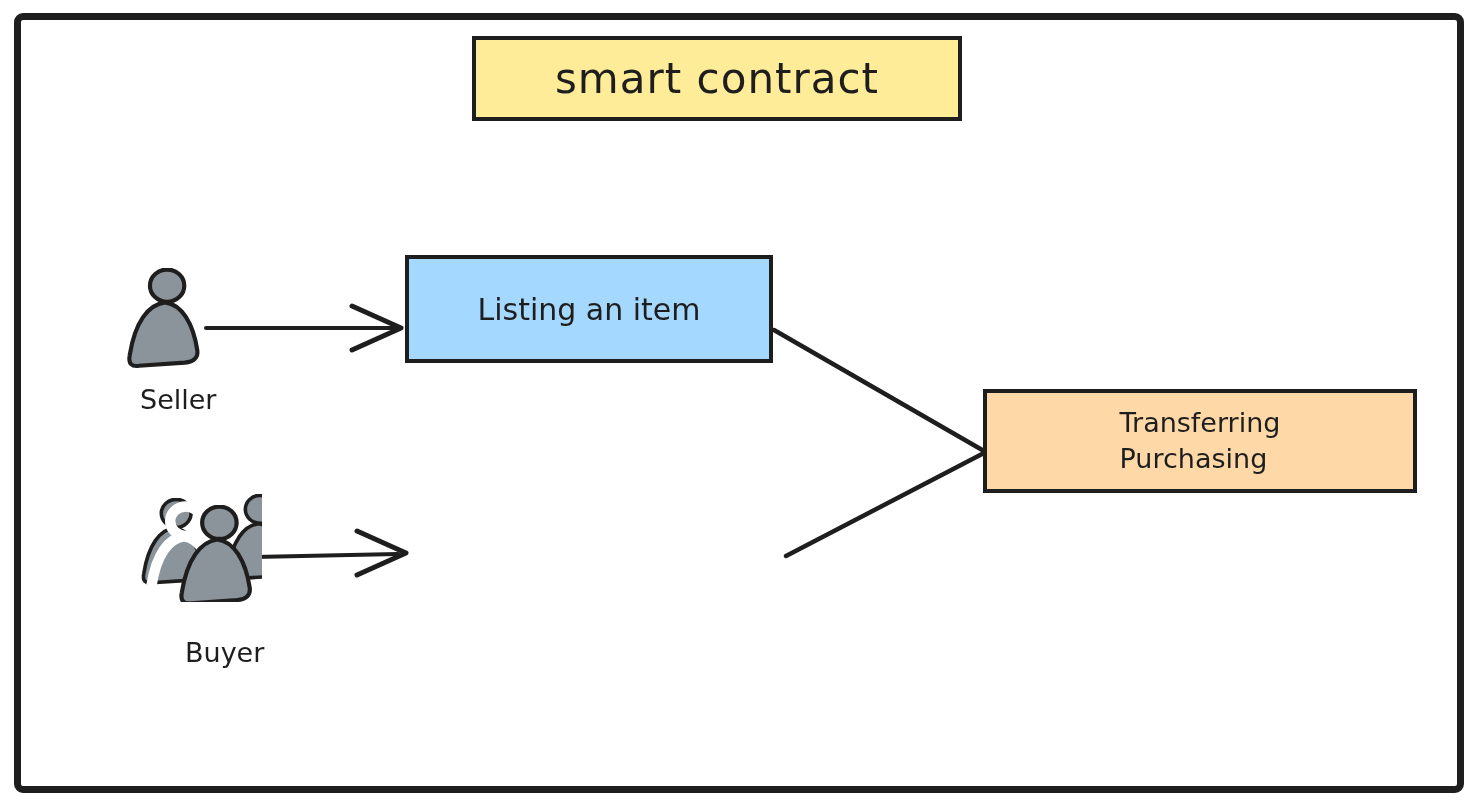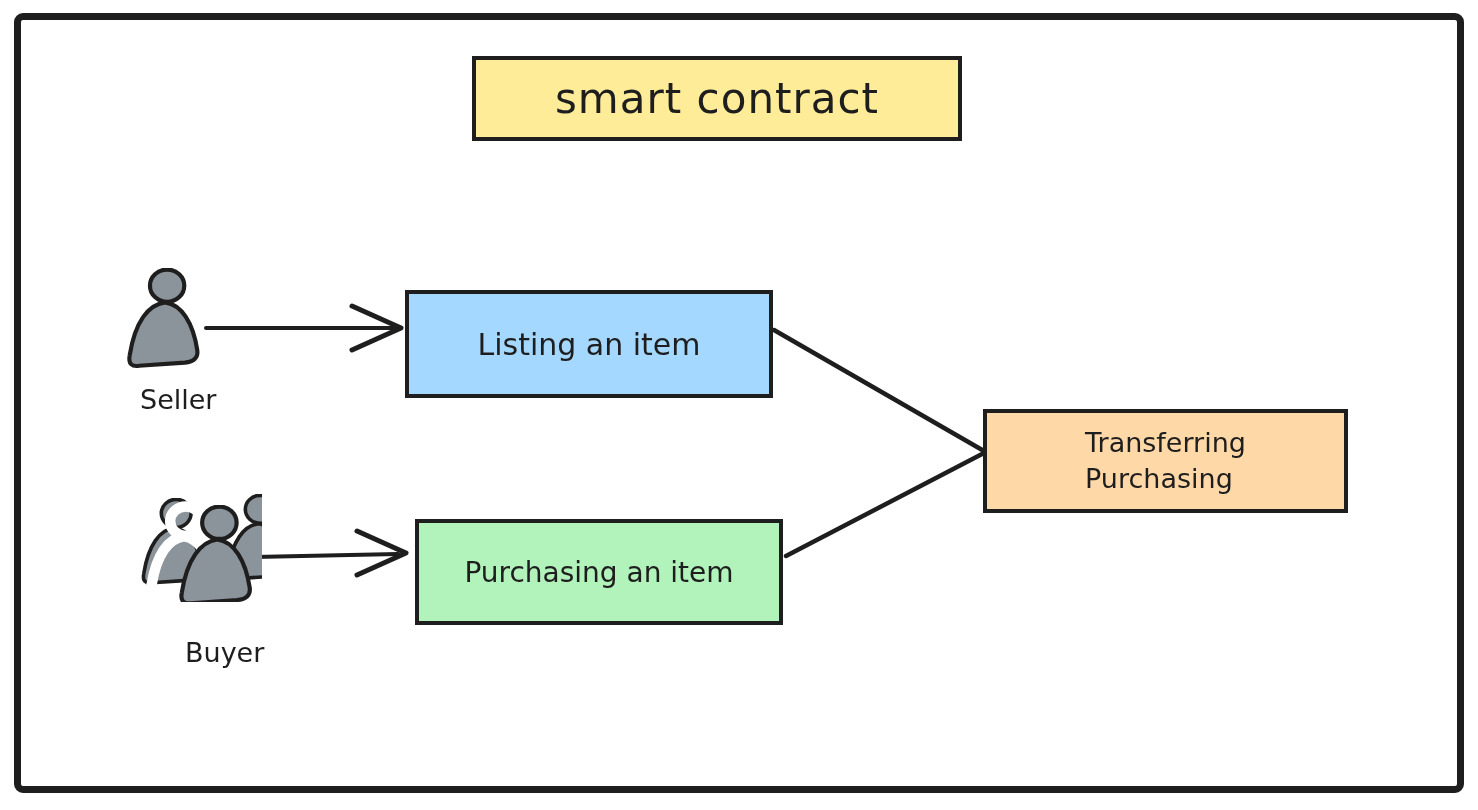--- a/index.html
+++ b/index.html
@@ -25,44 +25,43 @@
     box-sizing: border-box;
   }
   .box {
     position: absolute;
     border: 4px solid #1e1e1e;
     box-sizing: border-box;
     display: flex;
     align-items: center;
     justify-content: center;
     text-align: center;
-    margin-top: 20px;
   }
   .title-box {
     left: 472px; top: 36px;
     width: 490px; height: 85px;
     background: #ffec99;
     font-size: 42px;
     letter-spacing: 1px;
   }
   .node-listing {
-    left: 405px; top: 270px;
+    left: 405px; top: 255px;
     width: 368px; height: 108px;
     background: #a5d8ff;
     font-size: 30px;
   }
   .node-purchasing {
     left: 415px; top: 499px;
     width: 368px; height: 106px;
     background: #b2f2bb;
     font-size: 28px;
   }
   .node-transfer {
     left: 983px; top: 389px;
-    width: 365px; height: 104px;
+    width: 434px; height: 104px;
     background: #ffd8a8;
     font-size: 27px;
   }
   .node-transfer .twoline {
     display: inline-block;
     text-align: left;
     line-height: 1.35;
   }
   .actor-icon {
     position: absolute;
@@ -134,23 +133,20 @@
       <path d="M41 33 C 25 35 12 52 7 84 C 5.5 92 9 95 16 94 L 60 91 C 69 90 73 86 72 79 C 68 53 57 35 41 33 Z" fill="none" stroke="#ffffff" stroke-width="11" stroke-linejoin="round"></path>
     </g>
     <use href="#person" transform="translate(33,13) scale(0.95)"></use>
   </svg>
   <div class="actor-label buyer-label">Buyer</div>
 
   <div class="box node-listing">
     <span>Listing an item</span>
   </div>
 
-  <div class="box node-purchasing">
-    <span>Purchasing an item</span>
-  </div>
 
   <div class="box node-transfer">
     <span class="twoline">
       <span>Transferring</span><br>
       <span>Purchasing</span>
     </span>
   </div>
 
 </div>
 

